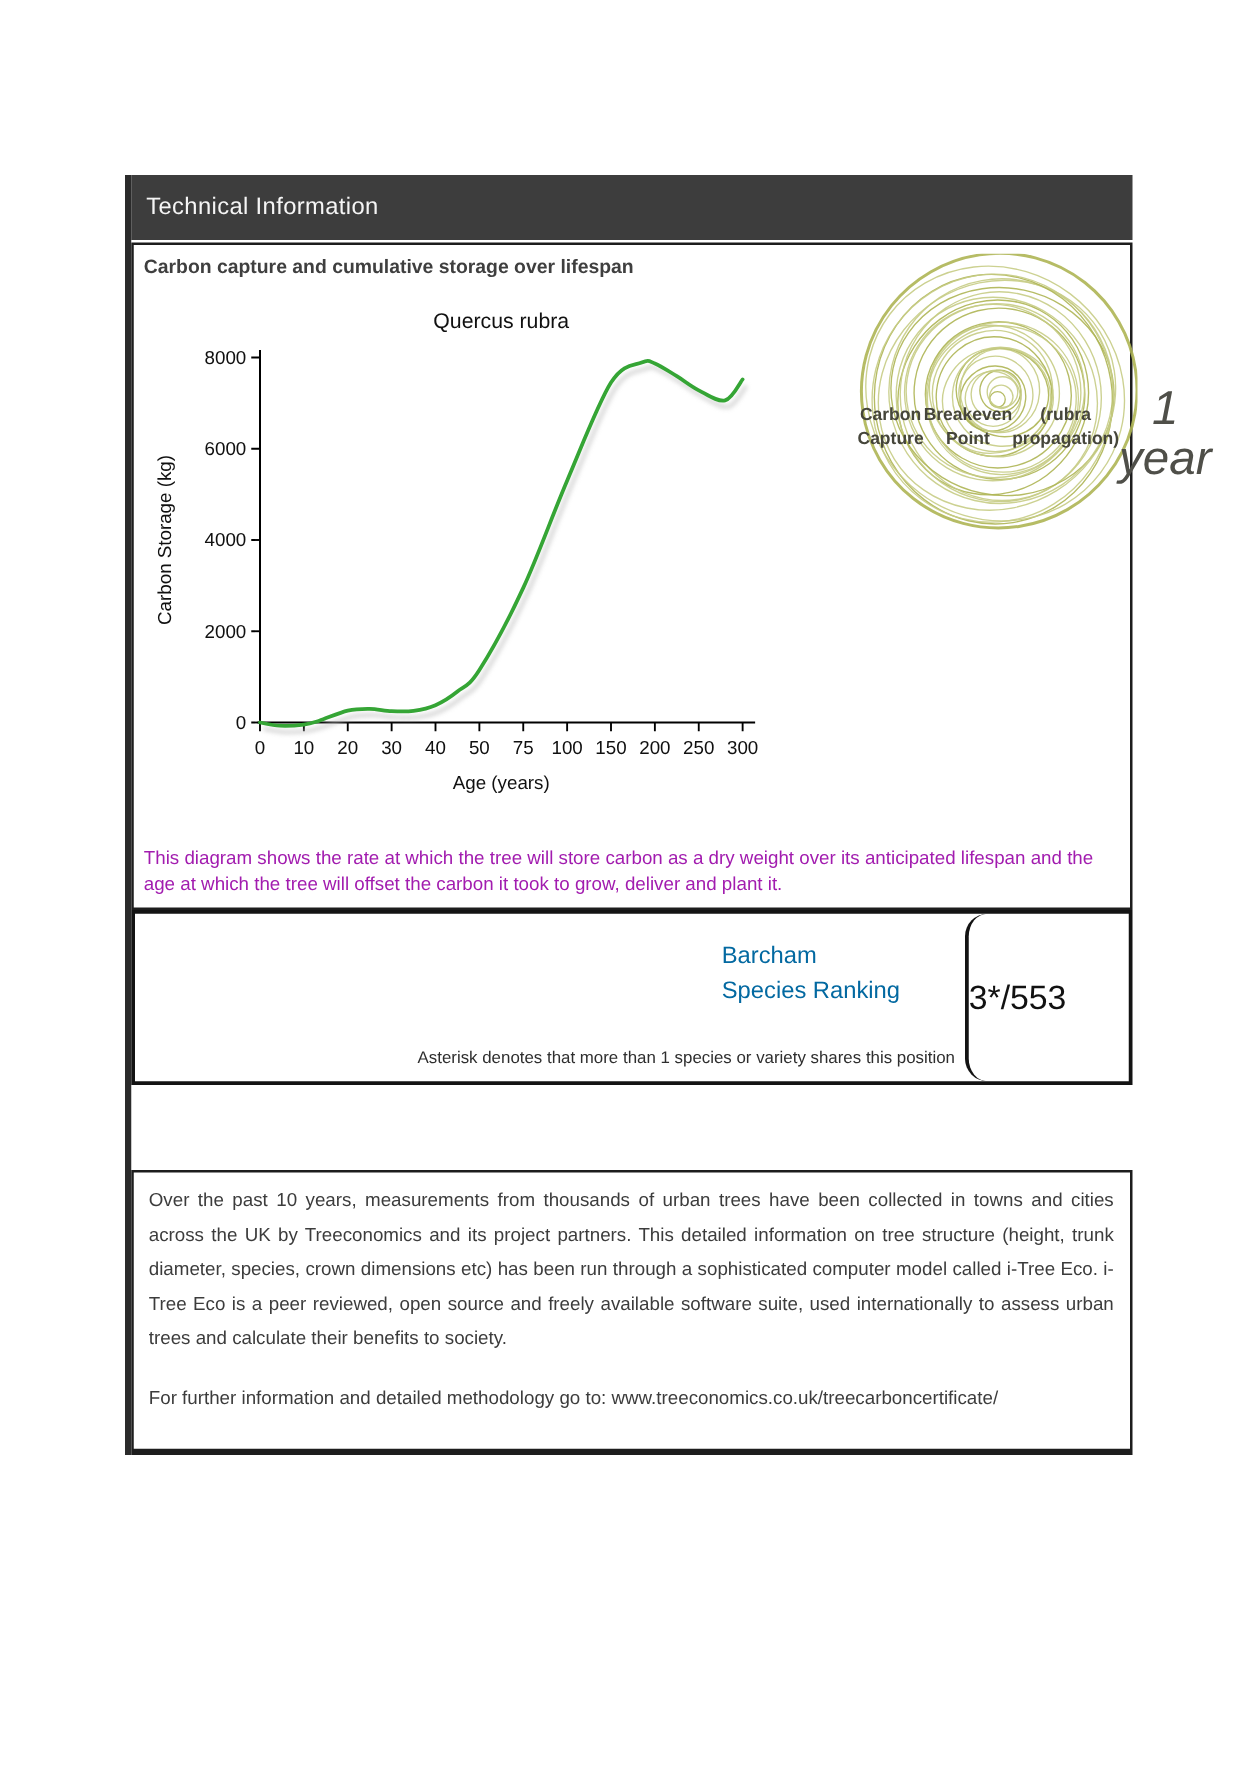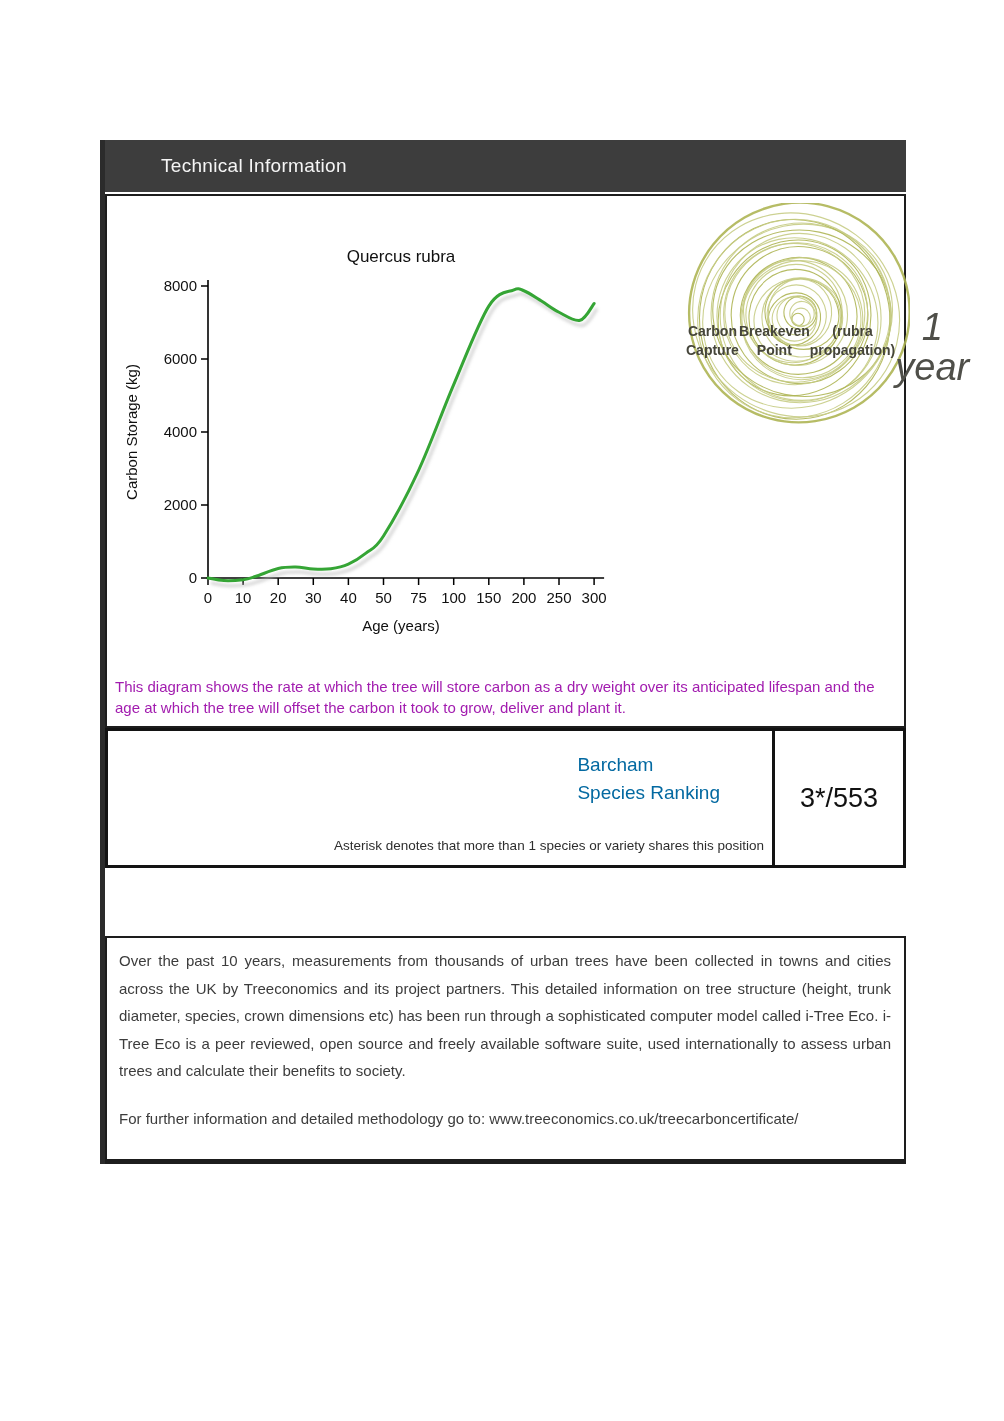--- a/index.html
+++ b/index.html
@@ -1,53 +1,54 @@
 <!DOCTYPE html>
 <html><head>
 <meta charset="utf-8">
 <title>Technical Information</title>
 <style>
   html,body{margin:0;padding:0;background:#ffffff;}
   body{width:1004px;height:1421px;position:relative;font-family:"Liberation Sans",sans-serif;color:#3c3c3c;}
   .certificate{position:absolute;left:100px;top:140px;width:806px;height:1024px;border-left:5px solid #2b2b2b;box-sizing:border-box;}
   .bar{background:#3d3d3d;color:#f5f5f5;box-sizing:border-box;position:absolute;left:0;width:100%;}
   .bar .bar-label{font-size:19px;letter-spacing:.3px;padding-left:12px;}
-  #bar-technical{top:0;height:52px;display:flex;align-items:center;padding-left:44px;}
+  #bar-technical{top:0;height:52px;display:flex;align-items:center;}
   #bar-further{top:728px;height:66px;padding-top:13px;}
   .white-box{position:absolute;left:0;width:100%;background:#ffffff;border:2px solid #1d1d1d;box-sizing:border-box;}
   #chart-box{top:54px;height:534px;}
   .section-title{position:absolute;left:8px;top:9px;font-size:15.5px;font-weight:bold;color:#3f3f3f;}
   #chart-mount{position:absolute;left:8px;top:42px;width:560px;height:415px;}
   #chart-mount svg text{font-family:"Liberation Sans",sans-serif;}
   #breakeven-badge{position:absolute;left:579px;top:7px;width:224px;height:224px;}
   #rings-mount{position:absolute;inset:0;}
   .badge-text{position:absolute;inset:0;display:flex;flex-direction:row;align-items:center;text-align:center;padding-top:52px;box-sizing:border-box;}
   .badge-line{font-size:14px;font-weight:bold;color:#45453a;line-height:19px;}
   .badge-value{font-size:38px;color:#4f4f49;margin-top:12px;line-height:40px;font-style:italic;}
   .chart-description{position:absolute;left:8px;top:480px;width:772px;font-size:15px;line-height:21px;color:#a21caf;}
   #ranking-box{position:absolute;left:0;top:588px;width:100%;height:140px;border:3px solid #131313;background:#fff;box-sizing:border-box;display:flex;}
   .ranking-left{flex:1;position:relative;}
   .ranking-label{position:absolute;top:20px;right:52px;text-align:left;font-size:19px;line-height:28px;color:#0369a1;}
   .ranking-note{position:absolute;bottom:12px;right:8px;font-size:13.5px;color:#2e2e2e;margin-left:32px;}
-  .ranking-right{width:128px;border-left:3px solid #131313;display:flex;align-items:center;justify-content:center;}
+  .ranking-right{width:128px;border-left:3px solid #131313;display:flex;align-items:center;border-radius:18px;}
   .ranking-value{font-size:27px;color:#111;}
   #further-box{top:796px;height:228px;border-bottom-width:5px;}
   .further-paragraph{position:absolute;left:12px;top:9px;width:772px;font-size:15px;line-height:27.5px;text-align:justify;color:#3c3c3c;}
   .further-link-line{position:absolute;left:12px;top:172px;width:780px;font-size:15px;color:#3c3c3c;}
 </style>
 </head>
 <body>
 
 <div class="certificate">
 
   <div class="bar" id="bar-technical">
     <div class="bar-label">Technical Information</div>
   </div>
 
   <div class="white-box" id="chart-box">
+    <div class="section-title">Carbon capture and cumulative storage over lifespan</div>
     <div id="chart-mount"><svg viewBox="0 0 560 415" width="560" height="415">
           <defs>
             <filter id="softblur" x="-20%" y="-20%" width="140%" height="140%">
               <feGaussianBlur stdDeviation="1.6"></feGaussianBlur>
             </filter>
           </defs>
           <text x="286" y="24" text-anchor="middle" font-size="17" fill="#101010">Quercus rubra</text>
           <line x1="93" y1="42" x2="93" y2="341" stroke="#000" stroke-width="1.6"></line>
           <line x1="91" y1="340" x2="489.1" y2="340" stroke="#000" stroke-width="1.6"></line>
           <line x1="86" y1="340" x2="93" y2="340" stroke="#000" stroke-width="1.5"></line>

